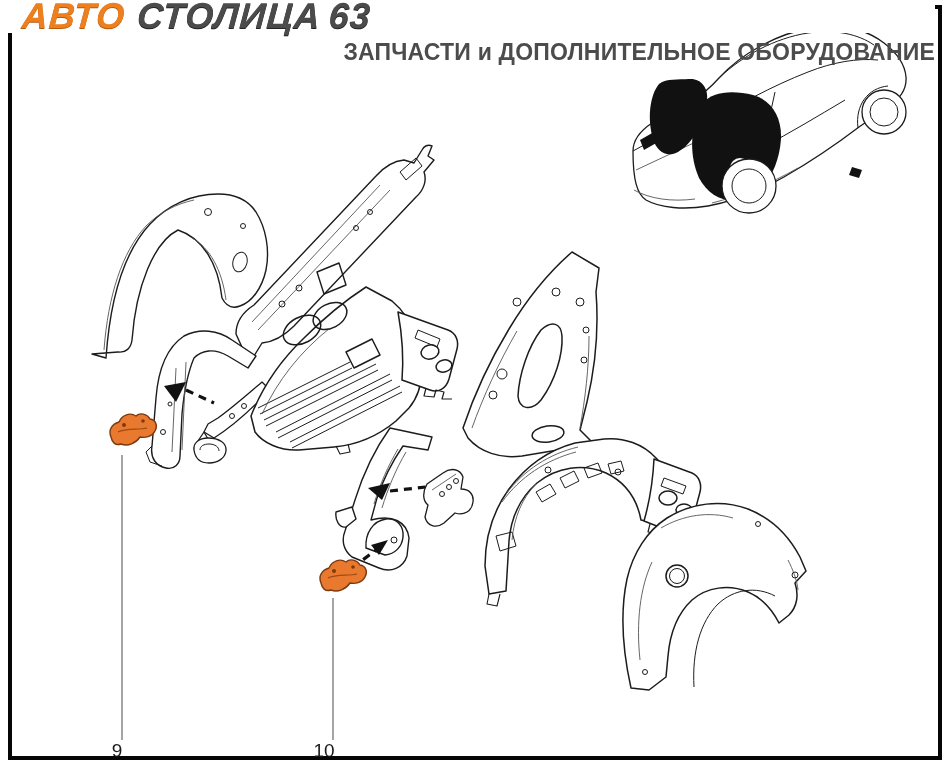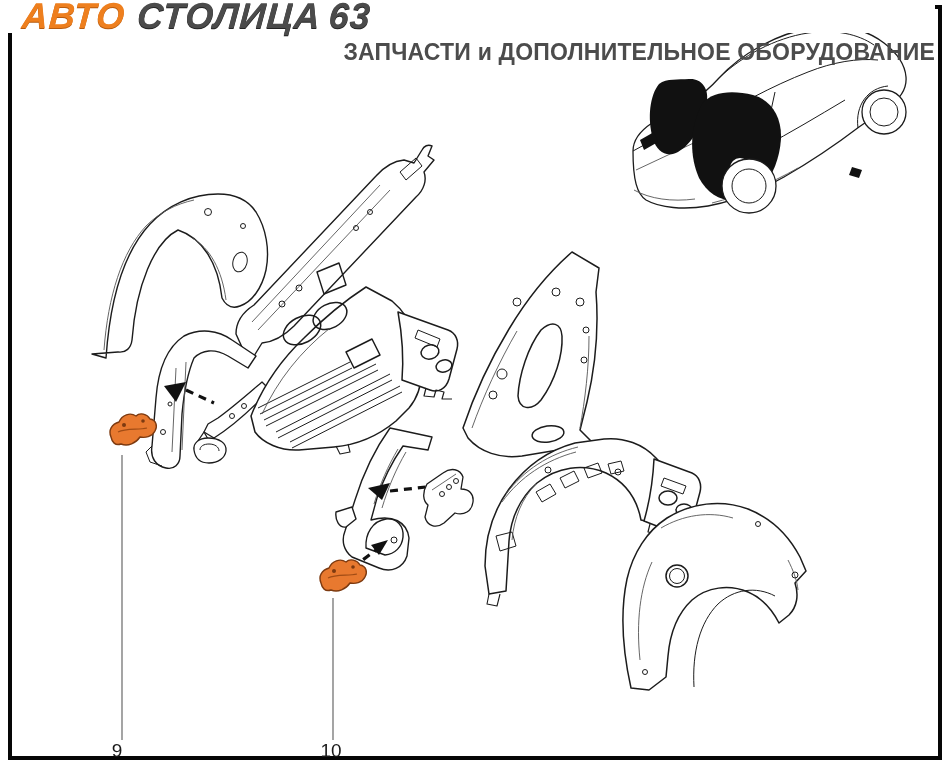--- a/index.html
+++ b/index.html
@@ -261,15 +261,15 @@
 
       <circle cx="749" cy="186" r="27" fill="#ffffff"></circle>
       <circle cx="749" cy="186" r="17" fill="none" stroke-width="1"></circle>
       <circle cx="884" cy="112" r="22" fill="#ffffff"></circle>
       <circle cx="884" cy="112" r="14" fill="none" stroke-width="1"></circle>
       <path d="M858,128 C855,105 868,88 888,86" fill="none" stroke-width="1"></path>
     </g>
   </svg>
 
   <div class="num" style="left:99px">9</div>
-  <div class="num" style="left:313px">10</div>
+  <div class="num" style="left:306px">10</div>
 
 </div>
 
 </body></html>

